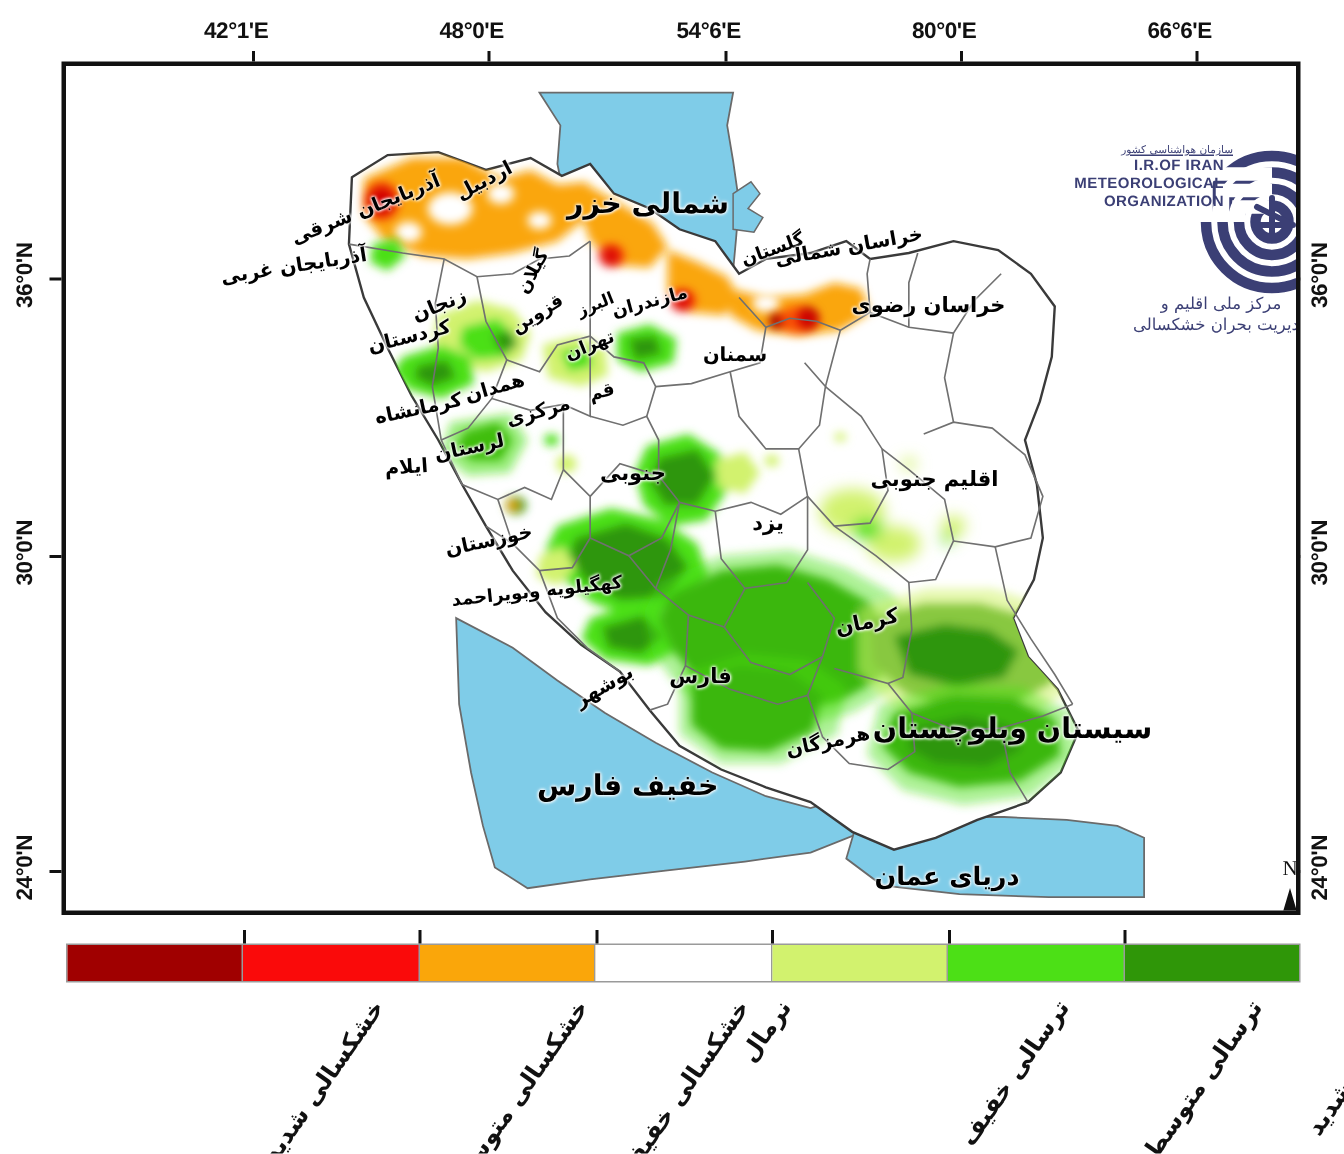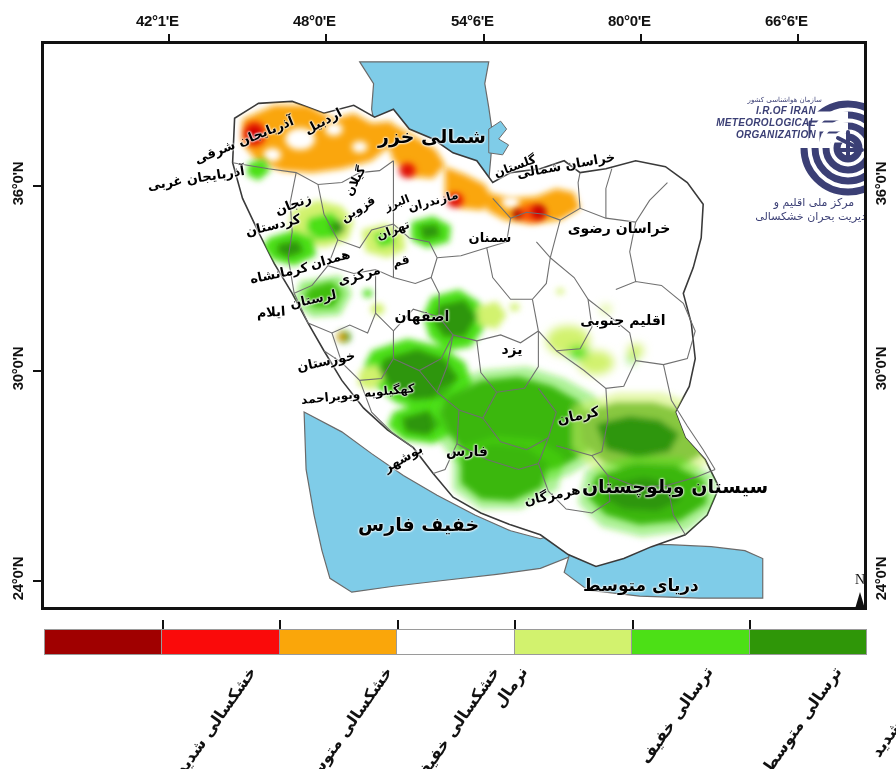--- a/index.html
+++ b/index.html
@@ -17,21 +17,21 @@
   #mapsvg{position:absolute;left:0;top:0;width:100%;height:100%;display:block;}
 
   
   .tick{position:absolute;background:#111;}
   .tick.h{width:2px;height:9px;}
   .tick.w{height:2px;width:9px;}
 
   
   #logo{position:absolute;left:676px;top:52px;width:188px;height:130px;}
   .logo-en{position:absolute;right:92px;color:#3b3f75;font-weight:bold;
-           font-family:"Liberation Sans",sans-serif;text-align:right;letter-spacing:.3px;font-style:italic;}
+           font-family:"Liberation Sans",sans-serif;text-align:right;letter-spacing:.3px;}
   .logo-fa{position:absolute;color:#3b3f75;font-family:"DejaVu Sans",sans-serif;
            direction:rtl;text-align:center;}
 
   
   .plab{position:absolute;color:#000;direction:rtl;white-space:nowrap;
         font-family:"DejaVu Sans",sans-serif;font-weight:700;
         text-shadow:0 0 2px #fff,0 0 2px #fff,0 0 3px #fff;}
   .sea{color:#000;font-weight:700;}
 
   
@@ -271,44 +271,44 @@
         <path d="M624,324 L632,360 L648,386 L664,410 L676,430"></path>
         <path d="M568,436 L598,448 L628,446 L656,438 L676,430"></path>
         <path d="M628,446 L634,476 L646,496"></path>
         <path d="M470,176 L486,170 L504,172 L520,178"></path>
       </g>
     </svg>
 
     <div id="sealabels">
         <div class="plab sea" style="left: 334px; top: 81px; font-size: 19px;">شمالی خزر</div>
         <div class="plab sea" style="left: 314px; top: 469px; font-size: 19px;">خفیف فارس</div>
-        <div class="plab sea" style="left: 539px; top: 531px; font-size: 17px;">دریای متوسط</div>
+        <div class="plab sea" style="left: 539px; top: 531px; font-size: 17px;">دریای عمان</div>
       </div>
     <div id="provlabels">
         <div class="plab" style="left: 279px; top: 77px; font-size: 13px; transform: translate(-50%, -50%) rotate(-28deg);">اردبیل</div>
         <div class="plab" style="left: 200px; top: 96px; font-size: 13px; transform: translate(-50%, -50%) rotate(-22deg);">آذربایجان شرقی</div>
         <div class="plab" style="left: 152px; top: 134px; font-size: 13px; transform: translate(-50%, -50%) rotate(-9deg);">آذربایجان غربی</div>
         <div class="plab" style="left: 311px; top: 137px; font-size: 12px; transform: translate(-50%, -50%) rotate(-62deg);">گیلان</div>
         <div class="plab" style="left: 471px; top: 122px; font-size: 12px; transform: translate(-50%, -50%) rotate(-20deg);">گلستان</div>
         <div class="plab" style="left: 522px; top: 121px; font-size: 13px; transform: translate(-50%, -50%) rotate(-10deg);">خراسان شمالی</div>
         <div class="plab" style="left: 389px; top: 157px; font-size: 12px; transform: translate(-50%, -50%) rotate(-15deg);">مازندران</div>
         <div class="plab" style="left: 353px; top: 159px; font-size: 11px; transform: translate(-50%, -50%) rotate(-22deg);">البرز</div>
         <div class="plab" style="left: 249px; top: 160px; font-size: 13px; transform: translate(-50%, -50%) rotate(-22deg);">زنجان</div>
         <div class="plab" style="left: 314px; top: 165px; font-size: 12px; transform: translate(-50%, -50%) rotate(-32deg);">قزوین</div>
         <div class="plab" style="left: 229px; top: 181px; font-size: 13px; transform: translate(-50%, -50%) rotate(-14deg);">کردستان</div>
         <div class="plab" style="left: 349px; top: 186px; font-size: 12px; transform: translate(-50%, -50%) rotate(-22deg);">تهران</div>
         <div class="plab" style="left: 446px; top: 193px; font-size: 13px; transform: translate(-50%, -50%) rotate(0deg);">سمنان</div>
-        <div class="plab" style="left: 575px; top: 184px; font-size: 14px; transform: translate(-50%, -50%) rotate(0deg);">خراسان رضوی</div>
+        <div class="plab" style="left: 575px; top: 160px; font-size: 14px; transform: translate(-50%, -50%) rotate(0deg);">خراسان رضوی</div>
         <div class="plab" style="left: 286px; top: 215px; font-size: 13px; transform: translate(-50%, -50%) rotate(-16deg);">همدان</div>
         <div class="plab" style="left: 235px; top: 229px; font-size: 13px; transform: translate(-50%, -50%) rotate(-12deg);">کرمانشاه</div>
         <div class="plab" style="left: 315px; top: 231px; font-size: 13px; transform: translate(-50%, -50%) rotate(-16deg);">مرکزی</div>
         <div class="plab" style="left: 357px; top: 217px; font-size: 12px; transform: translate(-50%, -50%) rotate(-16deg);">قم</div>
         <div class="plab" style="left: 269px; top: 255px; font-size: 13px; transform: translate(-50%, -50%) rotate(-12deg);">لرستان</div>
         <div class="plab" style="left: 227px; top: 268px; font-size: 13px; transform: translate(-50%, -50%) rotate(-4deg);">ایلام</div>
-        <div class="plab" style="left: 378px; top: 272px; font-size: 14px; transform: translate(-50%, -50%) rotate(0deg);">اصفهان</div>
+        <div class="plab" style="left: 378px; top: 272px; font-size: 14px; transform: translate(-50%, -50%) rotate(0deg);">جنوبی</div>
         <div class="plab" style="left: 579px; top: 276px; font-size: 14px; transform: translate(-50%, -50%) rotate(0deg);">اقلیم جنوبی</div>
         <div class="plab" style="left: 468px; top: 305px; font-size: 14px; transform: translate(-50%, -50%) rotate(0deg);">یزد</div>
         <div class="plab" style="left: 282px; top: 317px; font-size: 13px; transform: translate(-50%, -50%) rotate(-12deg);">خوزستان</div>
         <div class="plab" style="left: 314px; top: 350px; font-size: 12px; transform: translate(-50%, -50%) rotate(-6deg);">کهگیلویه وبویراحمد</div>
         <div class="plab" style="left: 359px; top: 414px; font-size: 13px; transform: translate(-50%, -50%) rotate(-30deg);">بوشهر</div>
         <div class="plab" style="left: 423px; top: 407px; font-size: 14px; transform: translate(-50%, -50%) rotate(0deg);">فارس</div>
         <div class="plab" style="left: 534px; top: 371px; font-size: 14px; transform: translate(-50%, -50%) rotate(-12deg);">کرمان</div>
         <div class="plab" style="left: 508px; top: 451px; font-size: 13px; transform: translate(-50%, -50%) rotate(-12deg);">هرمزگان</div>
         <div class="plab" style="left: 631px; top: 442px; font-size: 19px; transform: translate(-50%, -50%) rotate(0deg);">سیستان وبلوچستان</div>
       </div>
@@ -319,21 +319,21 @@
           <circle cx="128" cy="52" r="44" stroke-width="7"></circle>
           <circle cx="128" cy="52" r="33" stroke-width="7"></circle>
           <circle cx="128" cy="52" r="22" stroke-width="7"></circle>
           <circle cx="128" cy="52" r="11" stroke-width="7"></circle>
           <path d="M84,52 L84,20 L128,20" stroke="#ffffff" stroke-width="9"></path>
           <path d="M95,52 L95,31 L128,31" stroke="#ffffff" stroke-width="9"></path>
           <path d="M106,52 L106,42 L128,42" stroke="#ffffff" stroke-width="9"></path>
           <path d="M118,42 L138,52 M128,36 L128,64 M116,54 L142,54" stroke="#3b3f75" stroke-width="4" stroke-linecap="round"></path>
         </g>
       </svg>
-      <div class="logo-fa" style="right:86px;top:0px;font-size:7px;width:110px;text-align:right;">سازمان هواشناسی کشور</div>
+      <div class="logo-fa" style="right:86px;top:0px;font-size:7px;width:110px;text-align:right;text-decoration:underline;">سازمان هواشناسی کشور</div>
       <div class="logo-en" style="top:9px;font-size:10px;">I.R.OF IRAN</div>
       <div class="logo-en" style="top:21px;font-size:10px;">METEOROLOGICAL</div>
       <div class="logo-en" style="top:33px;font-size:10px;">ORGANIZATION</div>
       <div class="logo-fa" style="left:0;top:100px;width:188px;font-size:11px;">مرکز ملی اقلیم و</div>
       <div class="logo-fa" style="left:0;top:114px;width:188px;font-size:11px;">مدیریت بحران خشکسالی</div>
     </div>
 
     <div id="narrow">
       <div class="nlet">N</div>
       <svg viewBox="0 0 40 52" style="position:absolute;left:0;top:18px;width:40px;height:52px;">

